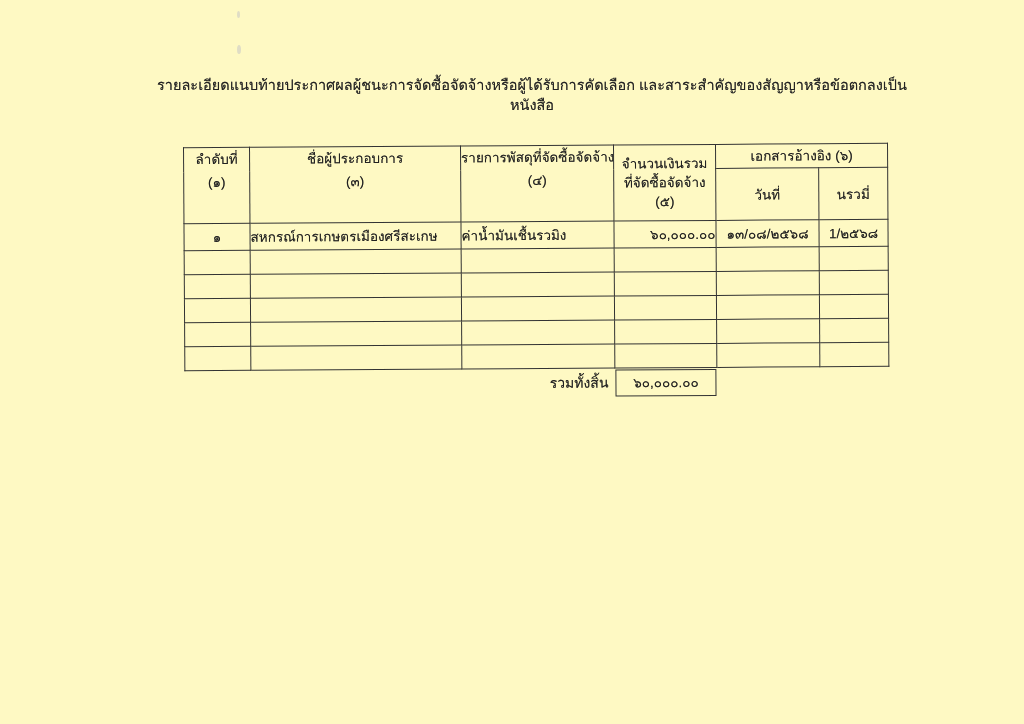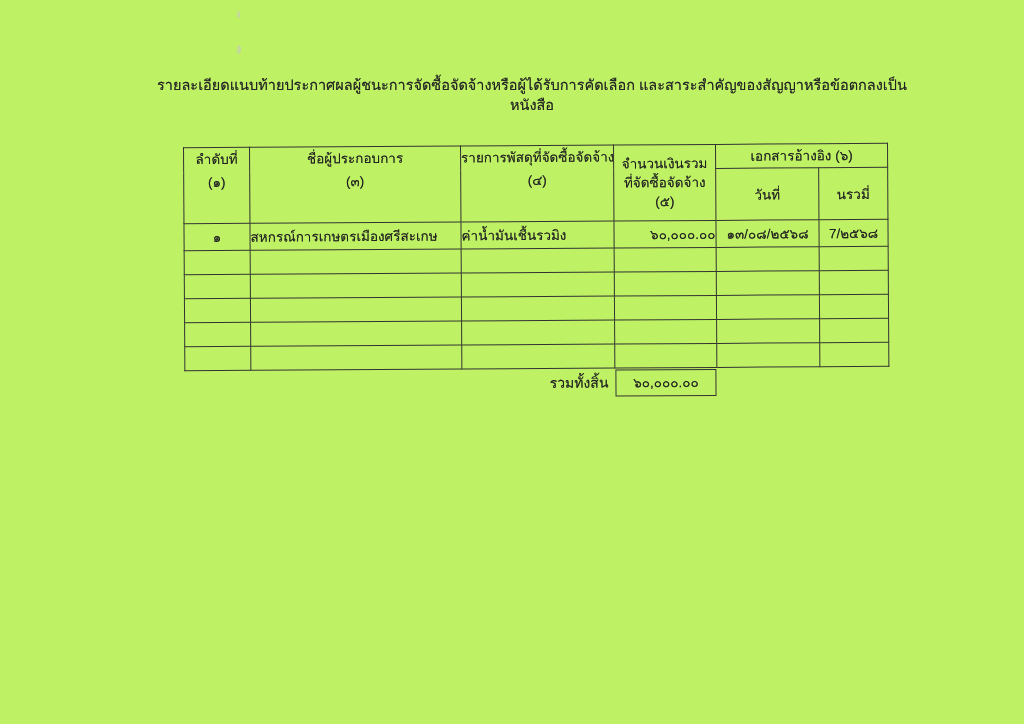--- a/index.html
+++ b/index.html
@@ -11,21 +11,21 @@
     width: 1024px;
     height: 724px;
     position: relative;
     overflow: hidden;
     font-family: "Liberation Sans", "DejaVu Sans", sans-serif;
     color: #1f1f1f;
   }
   .page {
     position: absolute;
     inset: 0;
-    background: #bef264;
+    background: #fef9c3;
   }
   
   .speck {
     position: absolute;
     background: #c7c7c7;
     opacity: 0.55;
     border-radius: 50%;
   }
   .speck.s1 { left: 237px; top: 11px; width: 3px; height: 7px; }
   .speck.s2 { left: 237px; top: 45px; width: 4px; height: 9px; }
@@ -173,21 +173,21 @@
           <td class="subHead">นรวมี่</td>
         </tr>
       </tbody>
       <tbody>
         <tr class="dataRow">
           <td class="cSeq">๑</td>
           <td class="cVendor">สหกรณ์การเกษตรเมืองศรีสะเกษ</td>
           <td class="cItem">ค่าน้ำมันเชื้นรวมิง</td>
           <td class="cAmount">๖๐,๐๐๐.๐๐</td>
           <td class="cDate">๑๓/๐๘/๒๕๖๘</td>
-          <td class="cDoc">7/๒๕๖๘</td>
+          <td class="cDoc">1/๒๕๖๘</td>
         </tr>
       </tbody>
       <tbody>
           <tr class="emptyRow">
             <td></td>
             <td></td>
             <td></td>
             <td></td>
             <td></td>
             <td></td>

